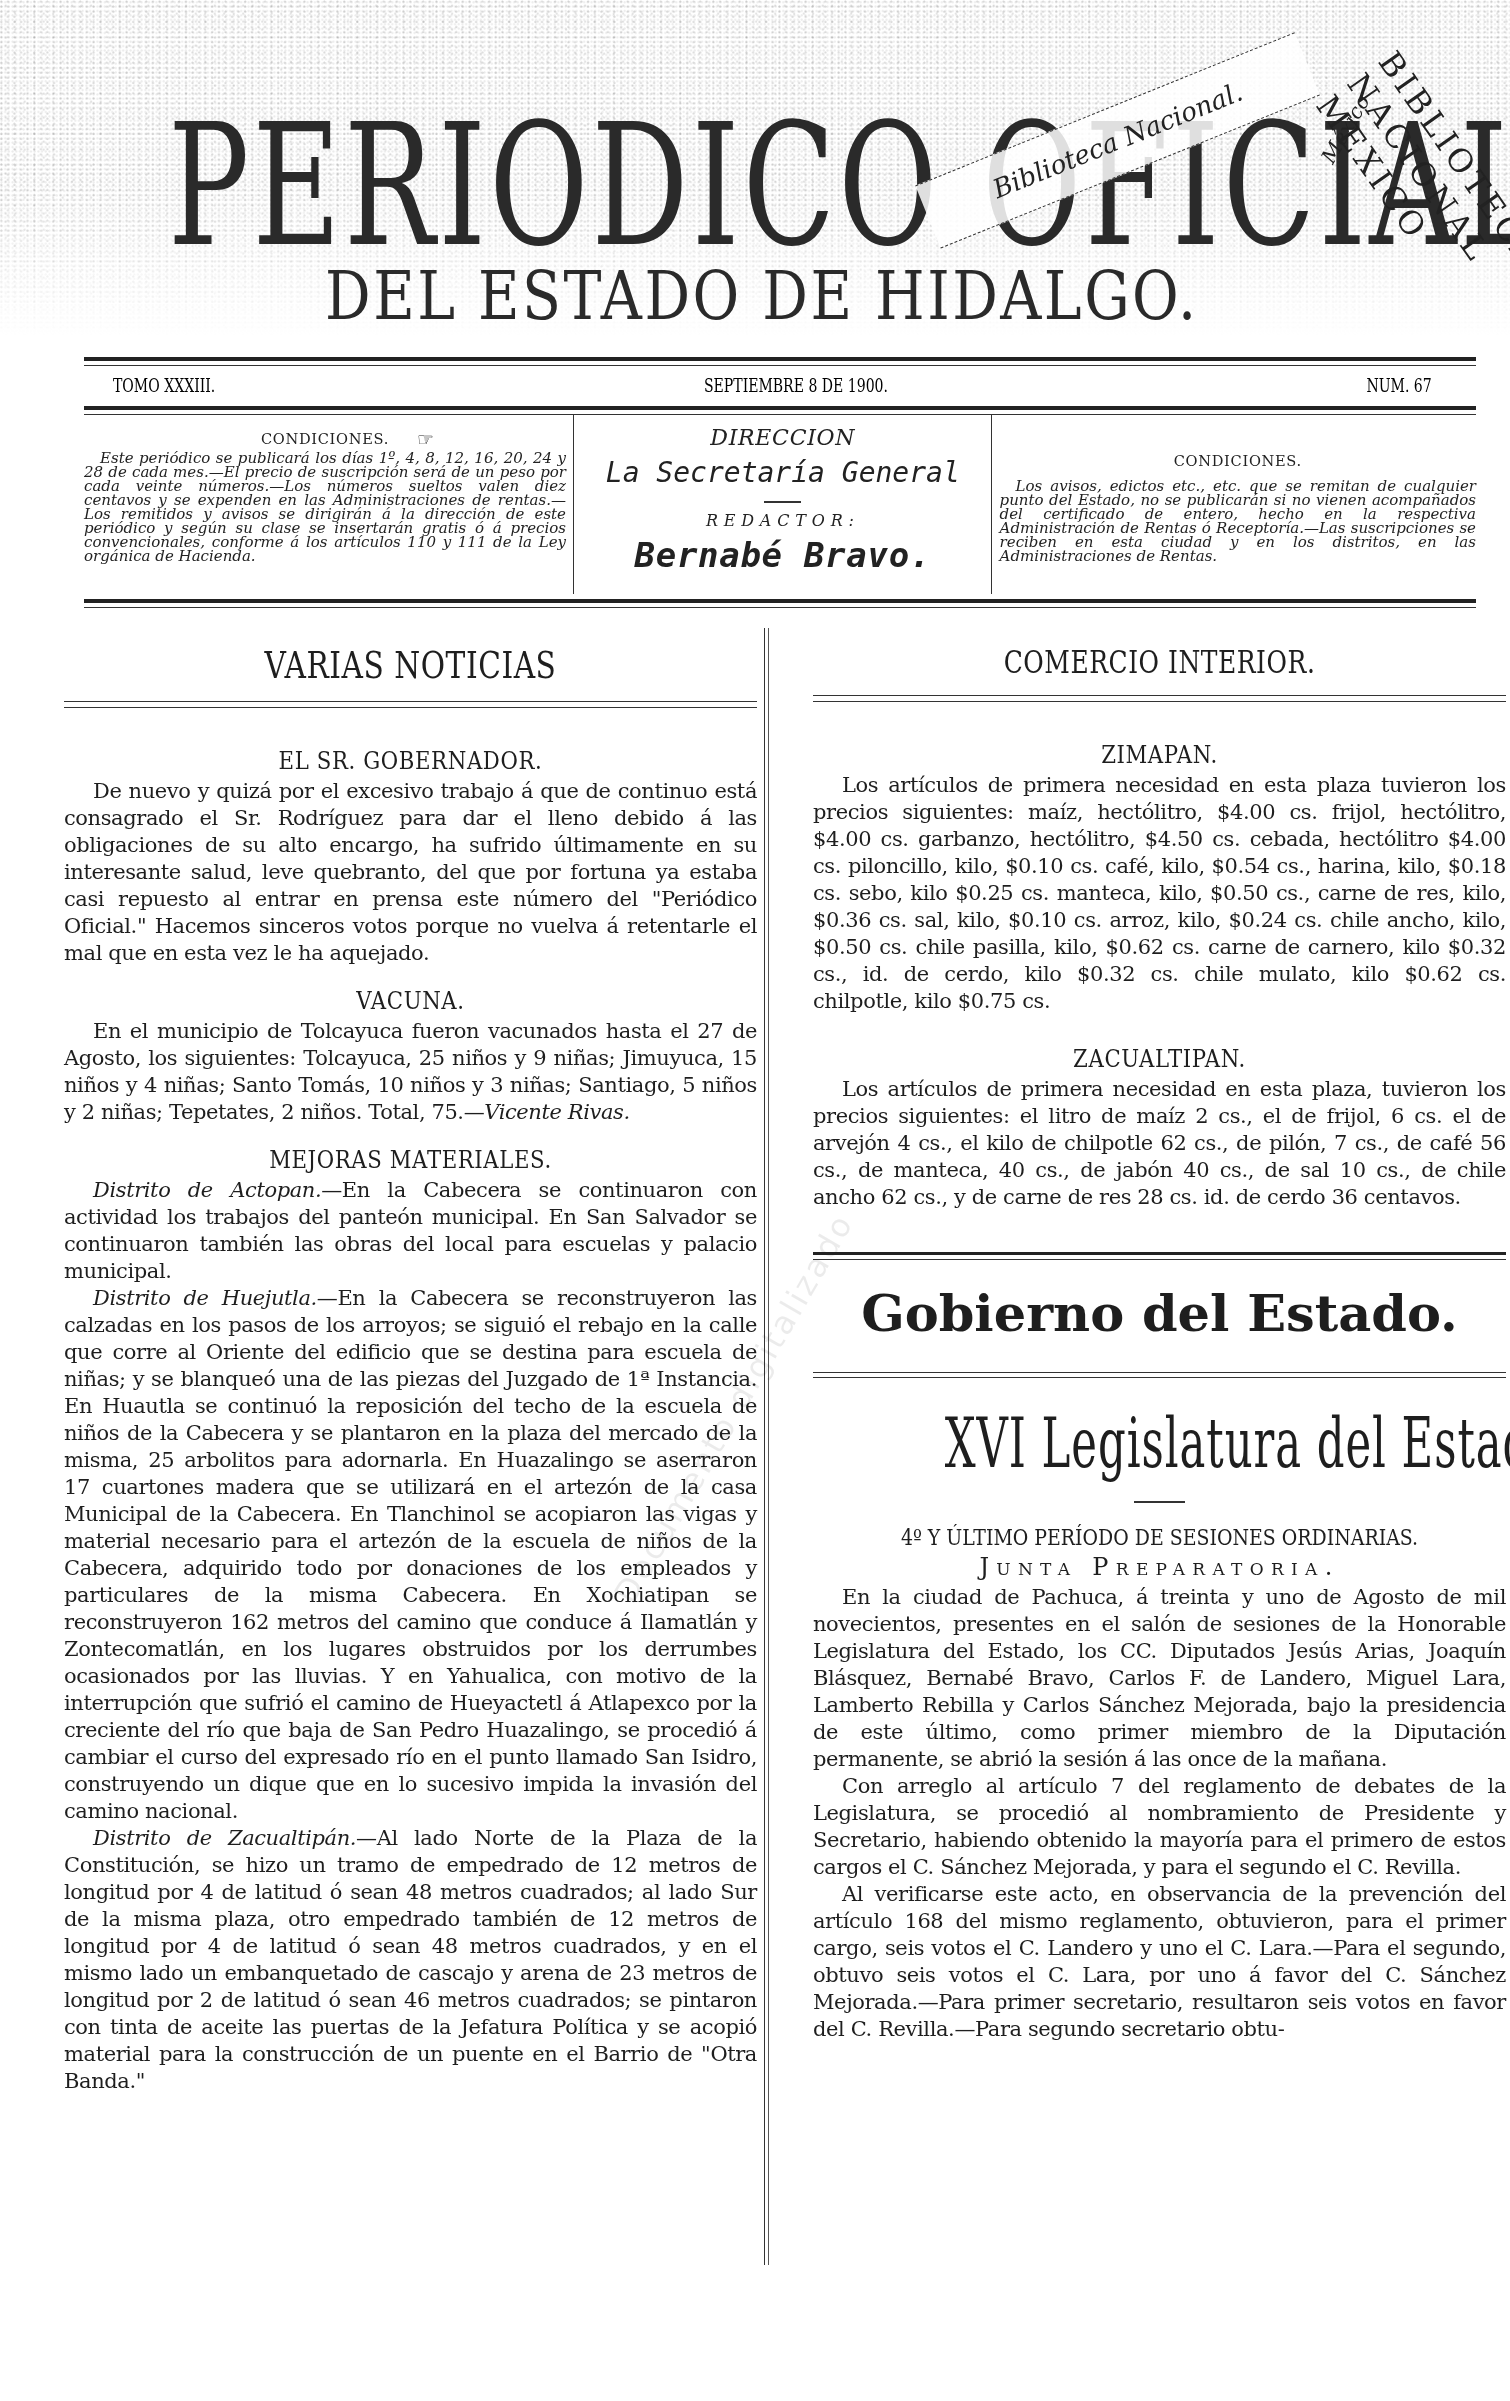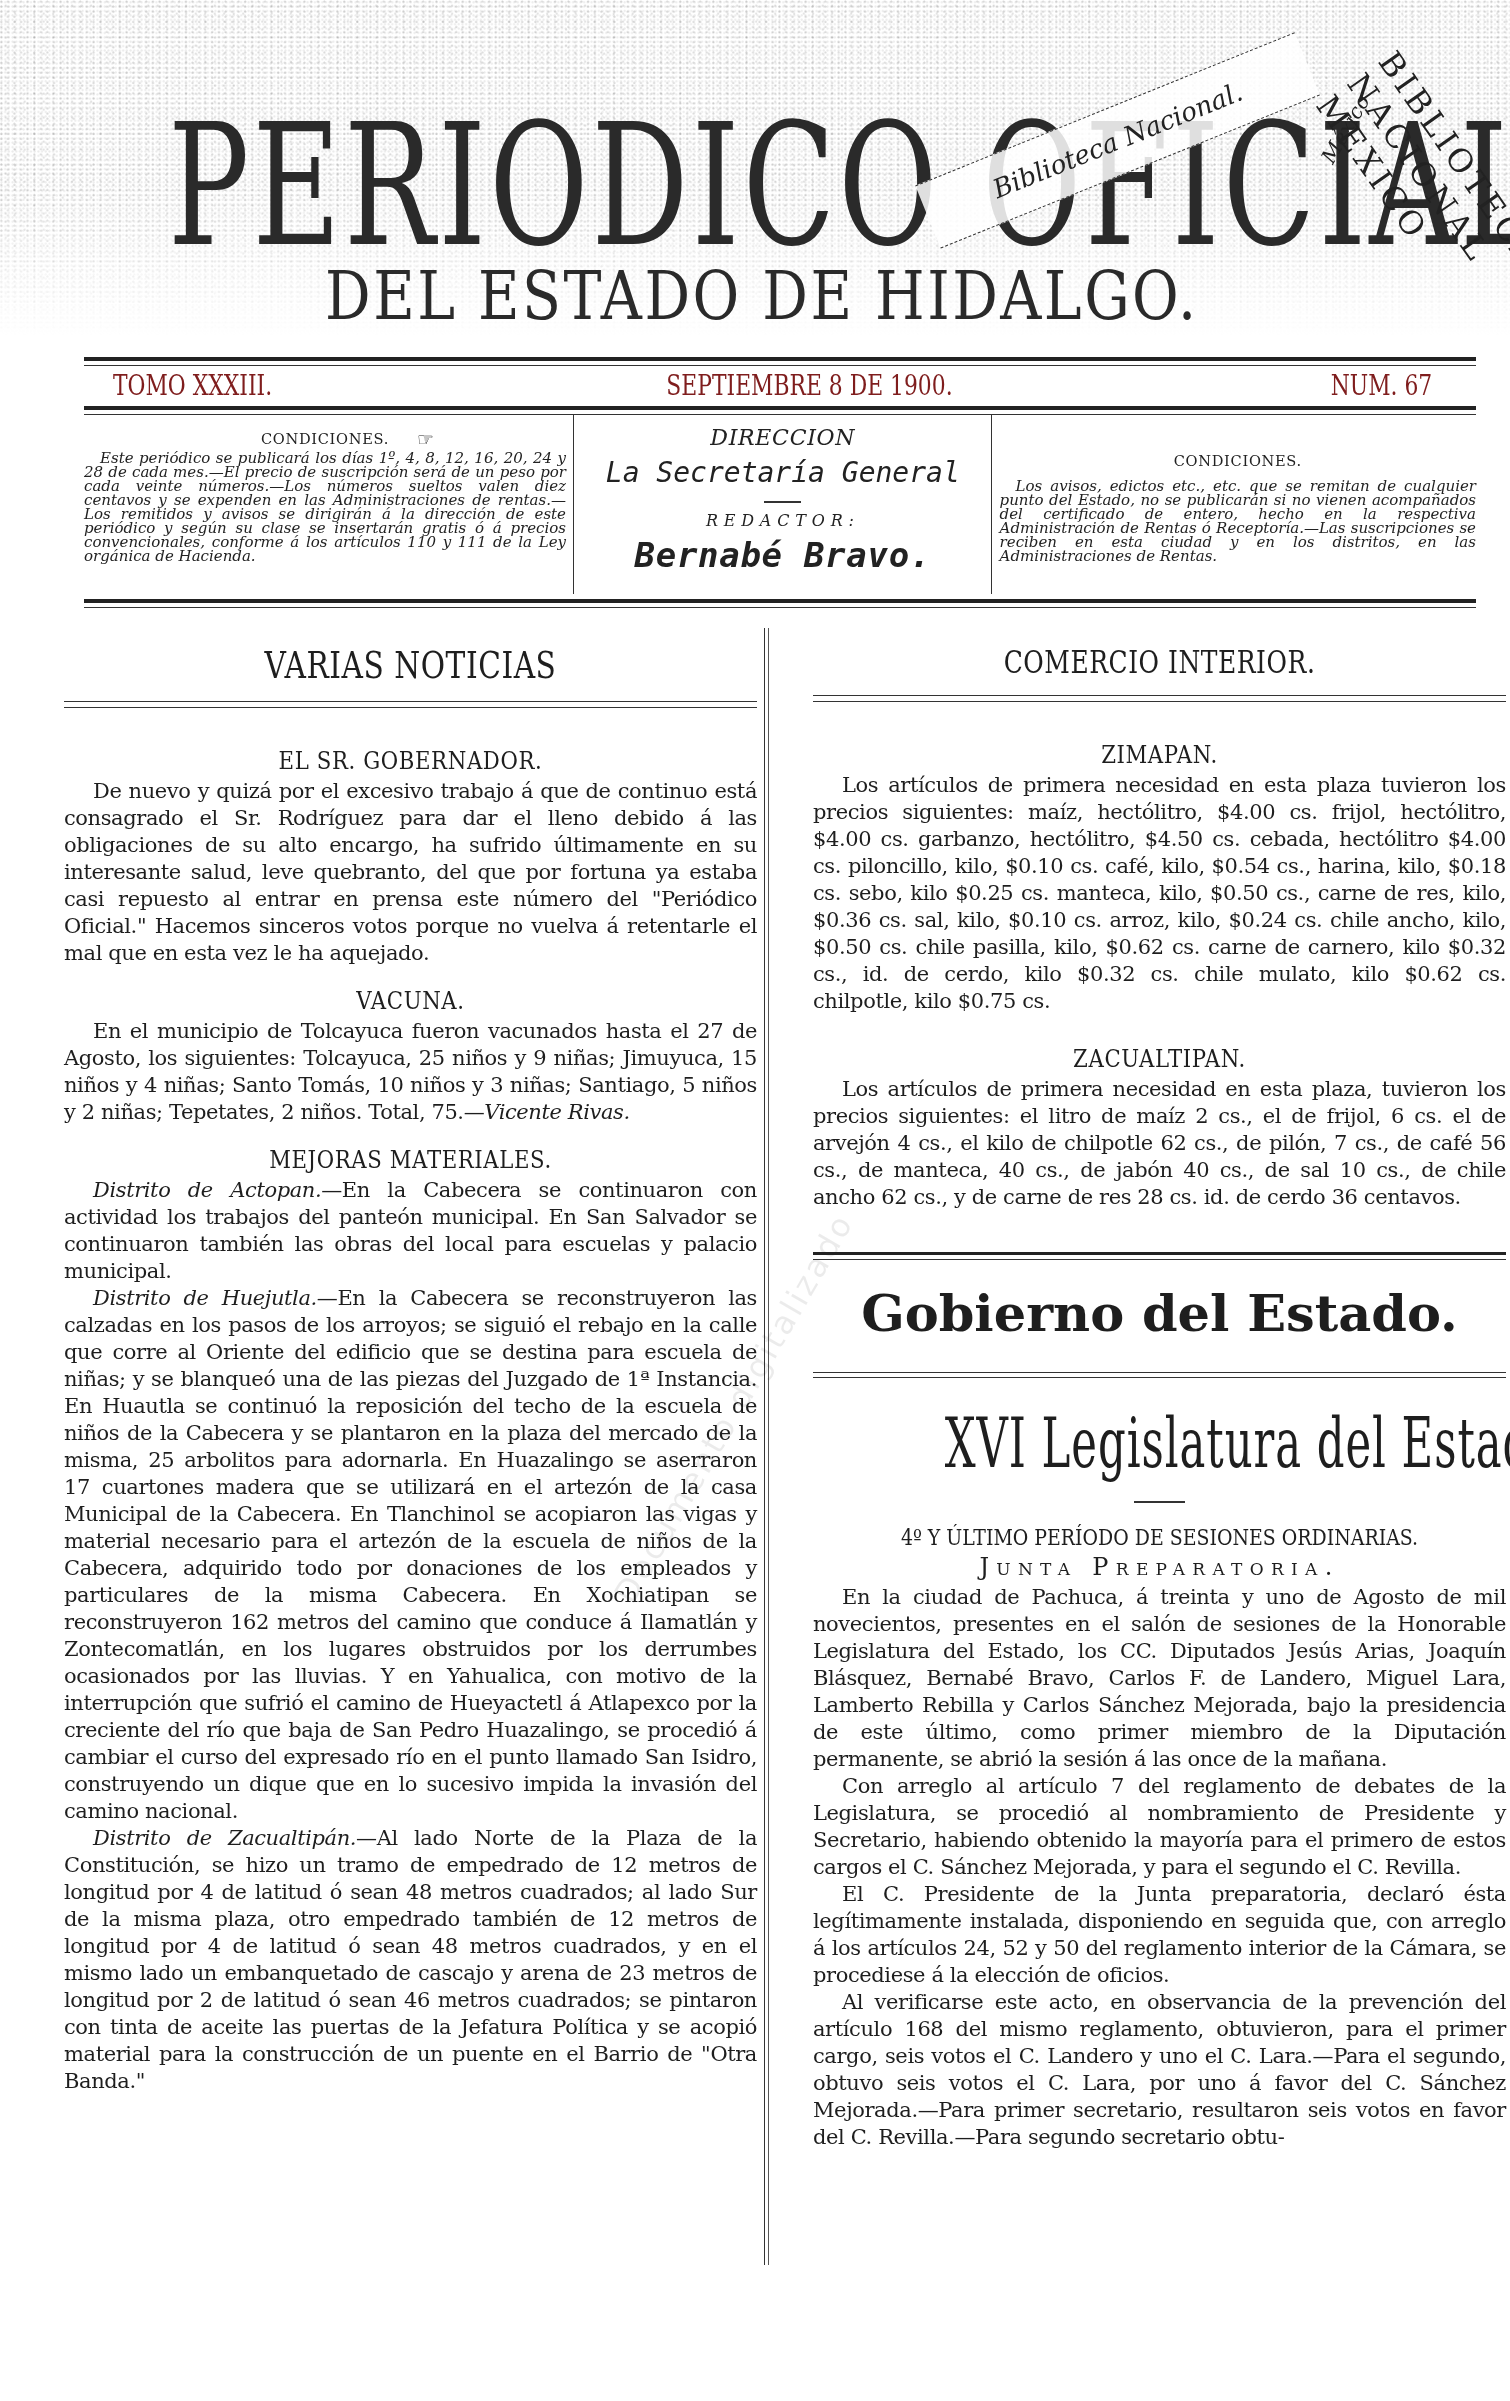--- a/index.html
+++ b/index.html
@@ -46,21 +46,21 @@
   .stamp-seal {
     position: absolute; left: 1352px; top: 58px; width: 153px; height: 248px;
     font-family: "DejaVu Serif", serif; font-size: 32px; color: #222;
     transform: rotate(55deg); transform-origin: center; letter-spacing: 4.4px;
     display: flex; align-items: center; justify-content: center;
   }
   .rule-double { position: absolute; left: 84px; width: 1392px; border-top: 4.4px solid #222; }
   .rule-double::after { content: ""; position: absolute; left: 0; right: 0; top: 4.4px; border-top: 1.5px solid #333; }
   .dateline {
     position: absolute; left: 84px; top: 371px; width: 1392px; height: 29px;
-    font-size: 28px; font-family: "DejaVu Serif", serif; color: #7f1d1d;
+    font-size: 18px; font-family: "DejaVu Serif", serif; color: #000000;
     transform: scaleX(1); display: flex; justify-content: space-between; align-items: center;
   }
   .dateline span { display: inline-block; transform: scaleX(0.78); }
   .dateline .tomo { margin-left: 29px; transform-origin: left; }
   .dateline .num { margin-right: 44px; transform-origin: right; }
   .box-row { position: absolute; left: 84px; top: 415px; width: 1392px; height: 179px; display: flex; }
   .cond { font-family: "DejaVu Serif", serif; color: #222; }
   .cond-left { width: 482px; padding: 14.6px 7.3px 0 0; border-right: 1.5px solid #333; position: relative; }
   .cond-title { text-align: center; font-size: 14.6px; letter-spacing: 0.7px; margin-bottom: 4.4px; }
   .cond-text { font-size: 15px; line-height: 14px; text-align: justify; text-indent: 16px; font-style: italic; }
@@ -172,16 +172,15 @@
 
   <div class="gob-rule"></div>
   <div class="gob-title">Gobierno del Estado.</div>
   <div class="head-rule" style="margin:0"></div>
   <div class="leg-title">XVI Legislatura del Estado de Hidalgo.</div>
   <div class="small-dash"></div>
   <div class="period">4º Y ÚLTIMO PERÍODO DE SESIONES ORDINARIAS.</div>
   <div class="junta">Junta Preparatoria.</div>
   <p class="body">En la ciudad de Pachuca, á treinta y uno de Agosto de mil novecientos, presentes en el salón de sesiones de la Honorable Legislatura del Estado, los CC. Diputados Jesús Arias, Joaquín Blásquez, Bernabé Bravo, Carlos F. de Landero, Miguel Lara, Lamberto Rebilla y Carlos Sánchez Mejorada, bajo la presidencia de este último, como primer miembro de la Diputación permanente, se abrió la sesión á las once de la mañana.</p>
   <p class="body">Con arreglo al artículo 7 del reglamento de debates de la Legislatura, se procedió al nombramiento de Presidente y Secretario, habiendo obtenido la mayoría para el primero de estos cargos el C. Sánchez Mejorada, y para el segundo el C. Revilla.</p>
-  <p class="body">El C. Presidente de la Junta preparatoria, declaró ésta legítimamente instalada, disponiendo en seguida que, con arreglo á los artículos 24, 52 y 50 del reglamento interior de la Cámara, se procediese á la elección de oficios.</p>
   <p class="body">Al verificarse este acto, en observancia de la prevención del artículo 168 del mismo reglamento, obtuvieron, para el primer cargo, seis votos el C. Landero y uno el C. Lara.—Para el segundo, obtuvo seis votos el C. Lara, por uno á favor del C. Sánchez Mejorada.—Para primer secretario, resultaron seis votos en favor del C. Revilla.—Para segundo secretario obtu-</p>
 </div>
 
 
 </body></html>

